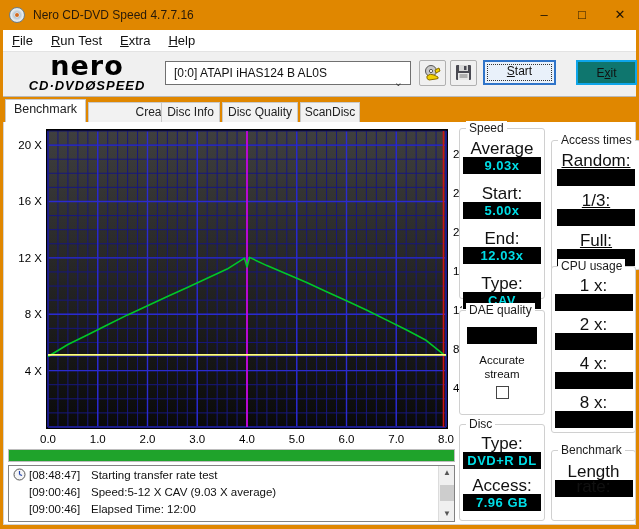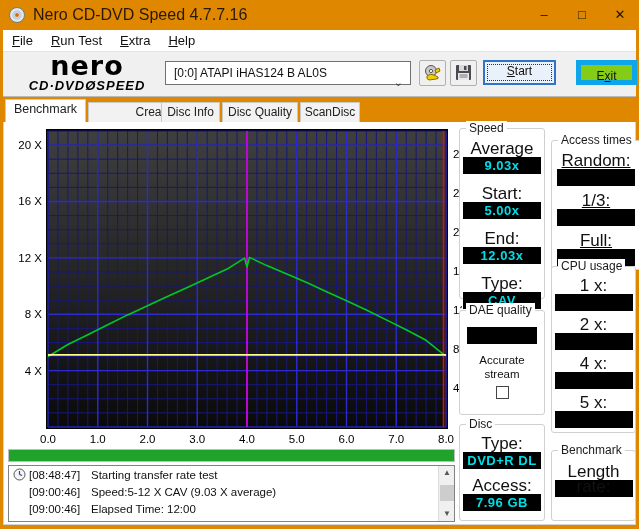--- a/index.html
+++ b/index.html
@@ -4,38 +4,38 @@
 <style>
   html,body{margin:0;padding:0;background:#c9c9c9;}
   *{box-sizing:border-box;font-family:"Liberation Sans",sans-serif;}
   #window{position:relative;width:639px;height:529px;background:#e08700;overflow:hidden;}
   
   #titlebar{position:absolute;left:0;top:0;width:639px;height:30px;background:#e08700;color:#26190a;}
   #app-icon{position:absolute;left:9px;top:7px;width:16px;height:16px;border-radius:50%;
     background:radial-gradient(circle at 50% 50%, #f4f4f4 0 2px, #b9c6cf 3px, #e8eef2 6px, #8fa3b0 11px);
     border:1px solid #6f7f8a;}
   #app-icon::after{content:"";position:absolute;left:5px;top:5px;width:4px;height:4px;border-radius:50%;background:#d2691e;}
-  #window-title{position:absolute;left:33px;top:0;height:36px;line-height:30px;font-size:16px;}
+  #window-title{position:absolute;left:33px;top:0;height:36px;line-height:30px;font-size:12px;}
   .winctl{position:absolute;top:0;width:38px;height:30px;text-align:center;line-height:30px;font-size:13px;color:#1d1305;cursor:default;}
   #btn-min{right:76px;} #btn-max{right:38px;} #btn-close{right:0;}
   
   #menubar{position:absolute;left:3px;top:30px;width:633px;height:22px;background:#ffffff;border-bottom:1px solid #e3e3e3;}
   .menu-item{display:inline-block;height:22px;line-height:21px;padding:0 9px;font-size:13px;color:#111;}
   .menu-item u{text-decoration:underline;}
   
   #toolbar{position:absolute;left:3px;top:52px;width:633px;height:45px;background:#f0f0f0;border-bottom:1px solid #b9b9b9;}
   #logo{position:absolute;left:8px;top:1px;width:152px;height:42px;text-align:center;color:#000;}
   #logo-line1{font-size:27px;font-weight:bold;letter-spacing:1px;line-height:26px;font-family:"DejaVu Sans",sans-serif;}
   #logo-line2{font-size:13px;font-weight:bold;font-style:italic;letter-spacing:1px;line-height:13px;}
   #drive-select{position:absolute;left:162px;top:9px;width:246px;height:24px;background:#fff;border:1px solid #707070;font-size:12px;color:#111;line-height:22px;padding-left:8px;}
   #drive-chevron{position:absolute;right:7px;top:9px;color:#404040;font-size:11px;}
   .toolbtn{position:absolute;top:8px;width:27px;height:26px;background:#f0f0f0;border:1px solid #b0b0b0;border-radius:2px;}
   #eject-btn{left:416px;} #save-btn{left:447px;}
   .toolbtn svg{position:absolute;left:3px;top:3px;}
-  .pushbtn{position:absolute;top:8px;height:25px;background:#84cc16;border:5px solid #0ea5e9;font-size:12px;color:#111;text-align:center;}
+  .pushbtn{position:absolute;top:8px;height:25px;background:#0f766e;border:2px solid #0ea5e9;font-size:12px;color:#111;text-align:center;}
   #start-btn{left:480px;width:73px;border:2px solid #2f74c9;background:#e9f1fa;}
   #start-btn .focus-rect{position:absolute;left:2px;top:2px;right:2px;bottom:2px;border:1px dotted #333;}
   #start-btn .lbl{position:relative;line-height:19px;}
   #exit-btn{left:573px;width:61px;line-height:23px;}
   .pushbtn u{text-decoration:underline;}
   
   #tabbar{position:absolute;left:3px;top:99px;width:633px;height:23px;}
   .tab{position:absolute;top:3px;height:20px;background:#f2f2f2;border:1px solid #c9c9c9;border-bottom:none;font-size:12px;color:#222;text-align:center;line-height:19px;}
   .tab.active{top:0;height:23px;background:#ffffff;font-size:12.5px;z-index:2;}
   #tab-panel{position:absolute;left:3px;top:122px;width:633px;height:403px;background:#ffffff;border:1px solid #d4d4d4;border-top:none;}
@@ -373,21 +373,21 @@
             <div class="value-text"></div>
           </div>
         </div>
         <div class="field" style="margin-bottom: 6px;">
           <div class="field-label">4 x:</div>
           <div class="value-box">
             <div class="value-text"></div>
           </div>
         </div>
         <div class="field" style="margin-bottom: 6px;">
-          <div class="field-label">5 x:</div>
+          <div class="field-label">8 x:</div>
           <div class="value-box">
             <div class="value-text"></div>
           </div>
         </div>
       </div>
   </div>
 
   <div id="interface-group" class="group">
     <div class="group-title">Benchmark</div>
     <div class="fields" style="padding-top: 13px;">

